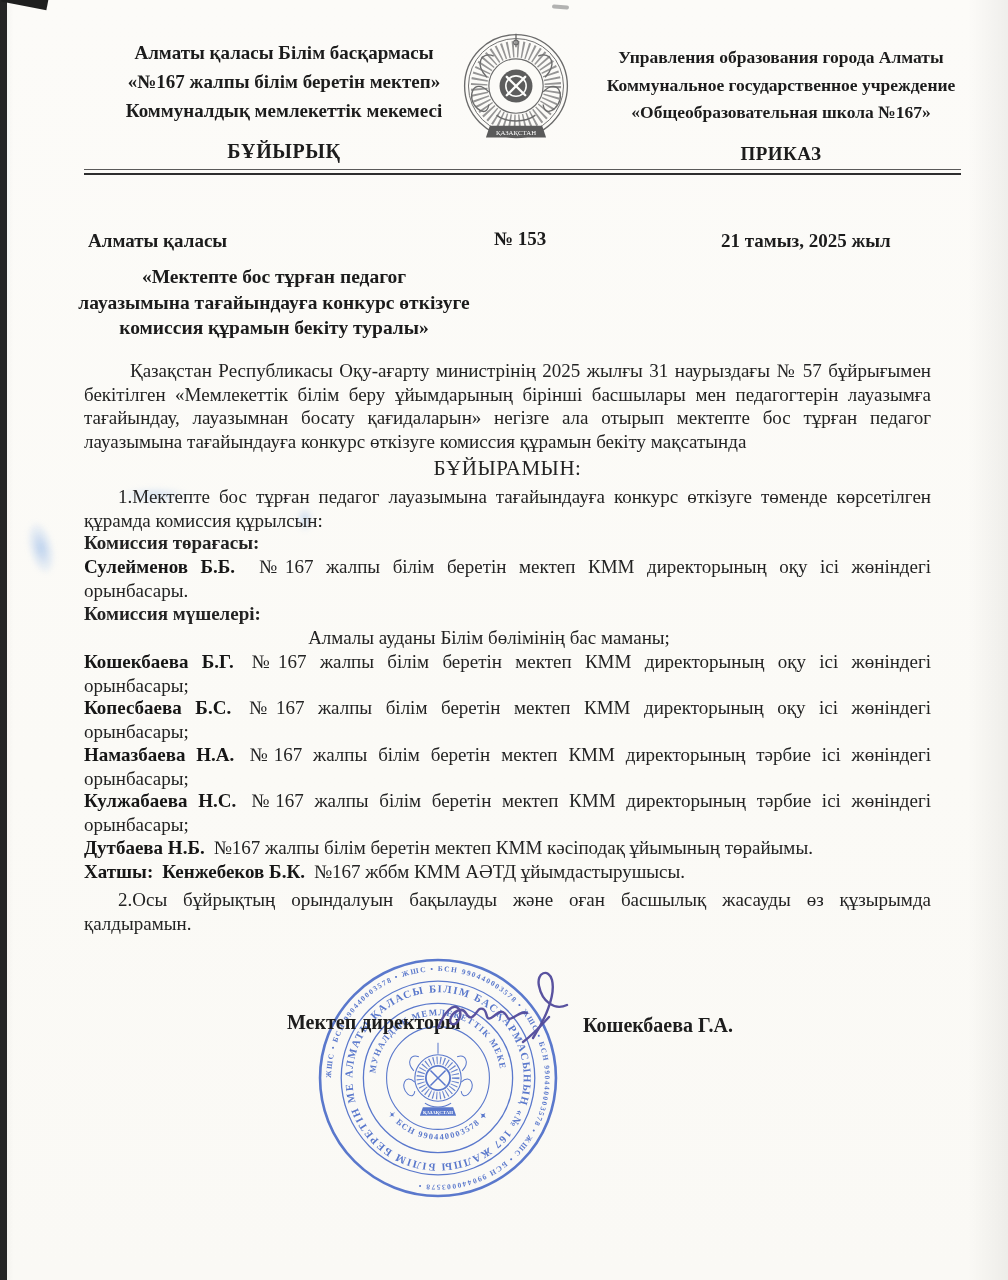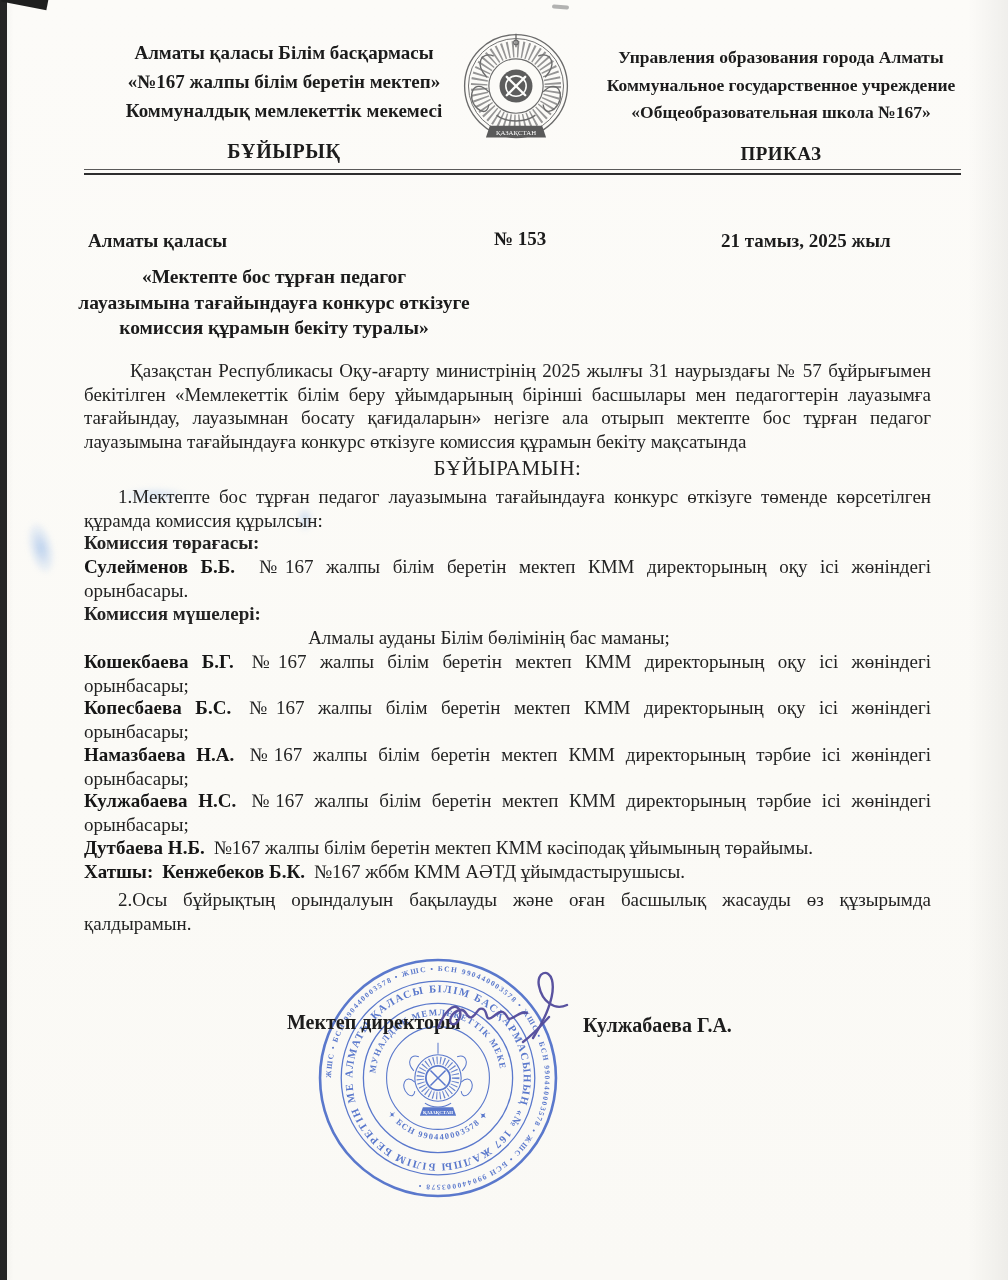--- a/index.html
+++ b/index.html
@@ -183,14 +183,14 @@
   <div class="abs director">Мектеп директоры</div>
   <div class="abs sig">
     <svg viewBox="0 0 165 104" width="165" height="104">
       <g fill="none" stroke="#514a9b" stroke-width="2.4" stroke-linecap="round" opacity=".95">
         <path d="M8,62 C14,46 24,36 29,43 C33,49 27,60 22,58 C18,56 21,46 30,44 C37,42 36,54 42,51 C48,48 47,41 53,43 C58,45 55,55 61,52 C67,49 68,44 73,46 C78,48 76,55 82,52 C88,49 92,45 97,47"></path>
         <path d="M103,72 C114,55 126,30 122,14 C119,2 106,6 109,20 C112,35 124,45 137,39"></path>
         <path d="M93,76 C101,70 110,61 119,51"></path>
       </g>
     </svg>
   </div>
-  <div class="abs signer">Кулжабаева Г.А.</div>
+  <div class="abs signer">Кошекбаева Г.А.</div>
 </div>
 
 </body></html>

